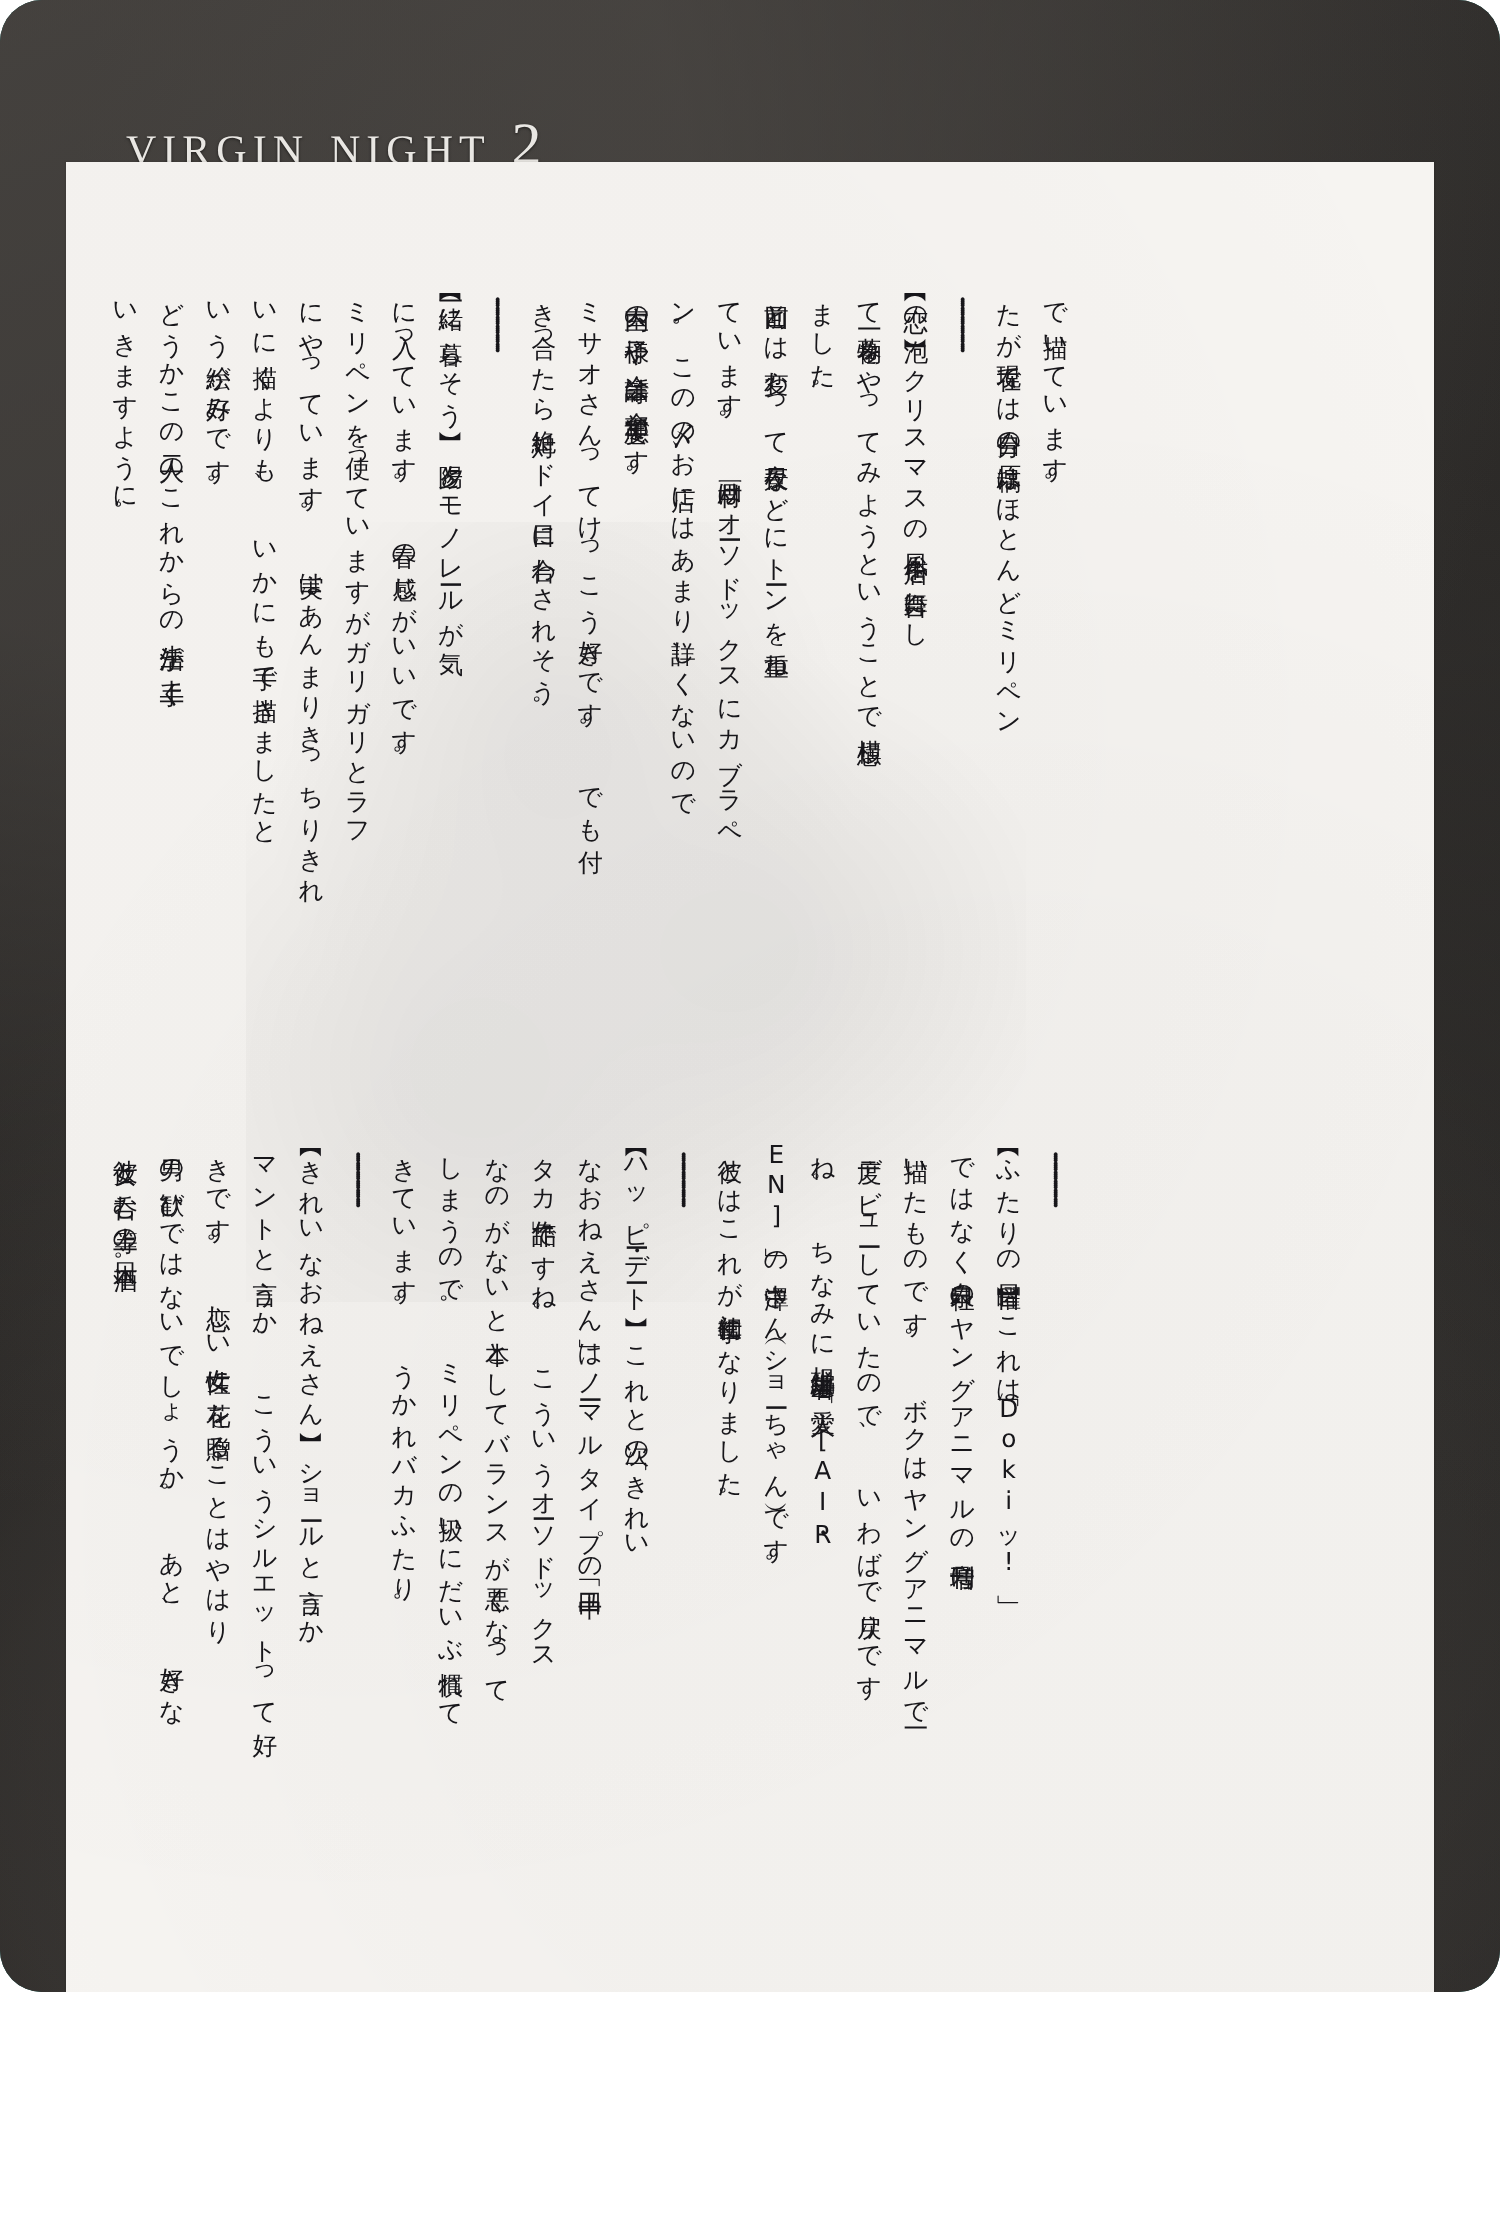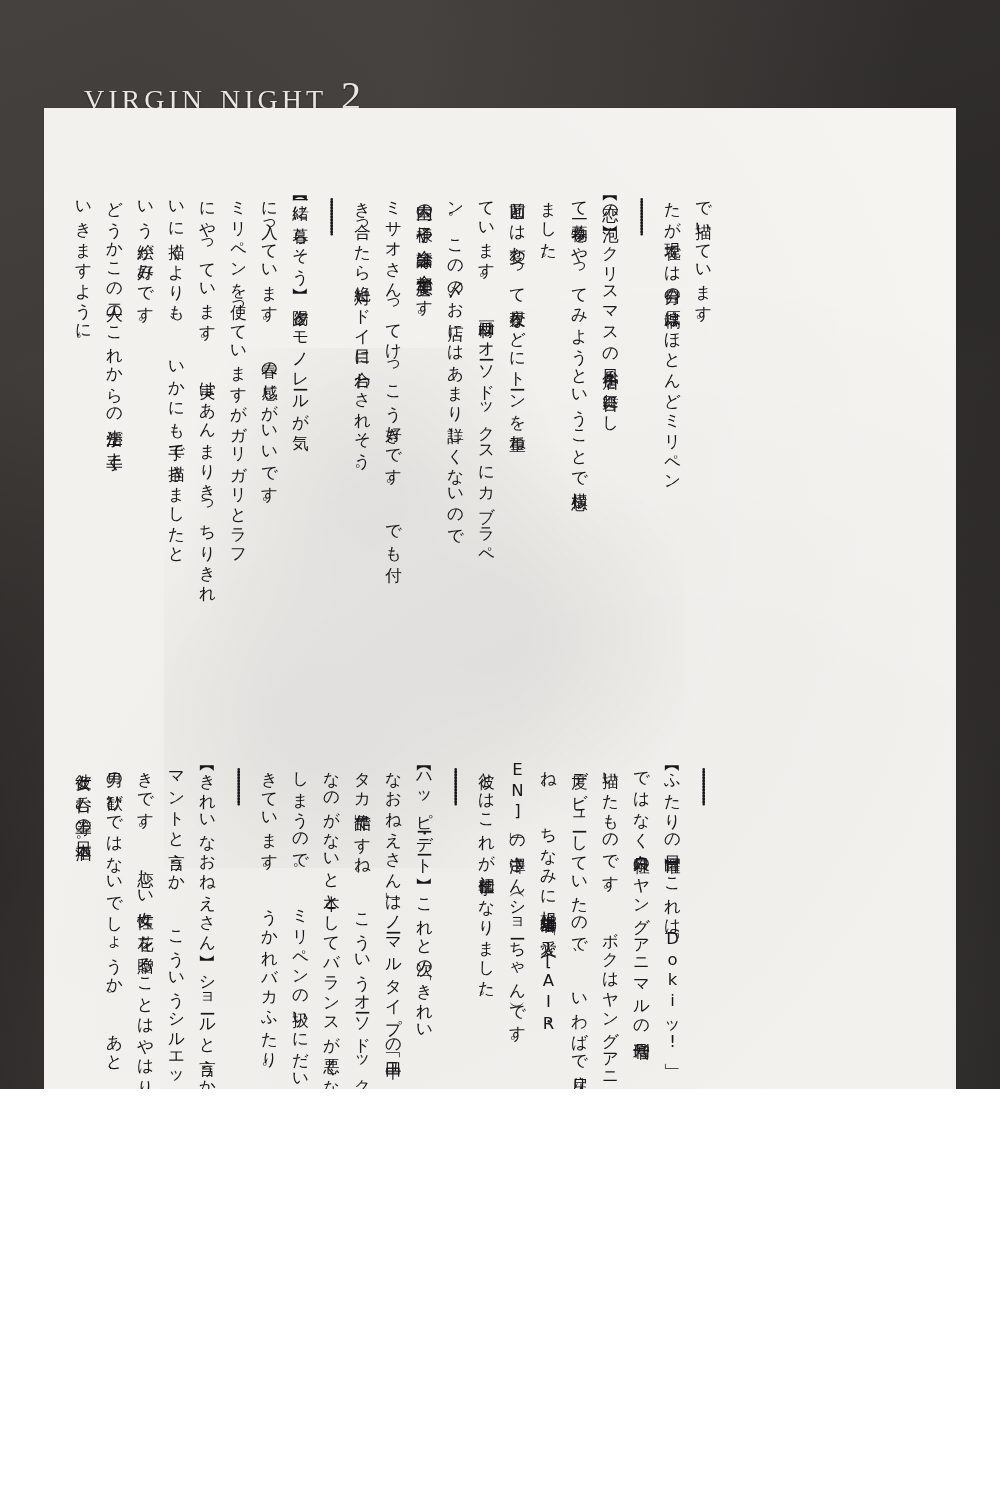--- a/index.html
+++ b/index.html
@@ -11,23 +11,24 @@
     width: 1000px;
     height: 1486px;
     overflow: hidden;
     font-family: "Liberation Sans", sans-serif;
   }
 
   
   .page {
     position: relative;
     width: 1000px;
-    height: 1089px;
+    height: 1328px;
     background: #0f766e;
     overflow: hidden;
+    border-radius: 28px;
   }
   
   .page::before {
     content: "";
     position: absolute;
     inset: 0;
     background:
       radial-gradient(circle at 12% 8%, rgba(90,86,82,0.55) 0 22%, rgba(0,0,0,0) 60%),
       radial-gradient(circle at 88% 14%, rgba(70,67,64,0.45) 0 18%, rgba(0,0,0,0) 58%),
       radial-gradient(circle at 30% 92%, rgba(80,76,72,0.45) 0 20%, rgba(0,0,0,0) 60%),

